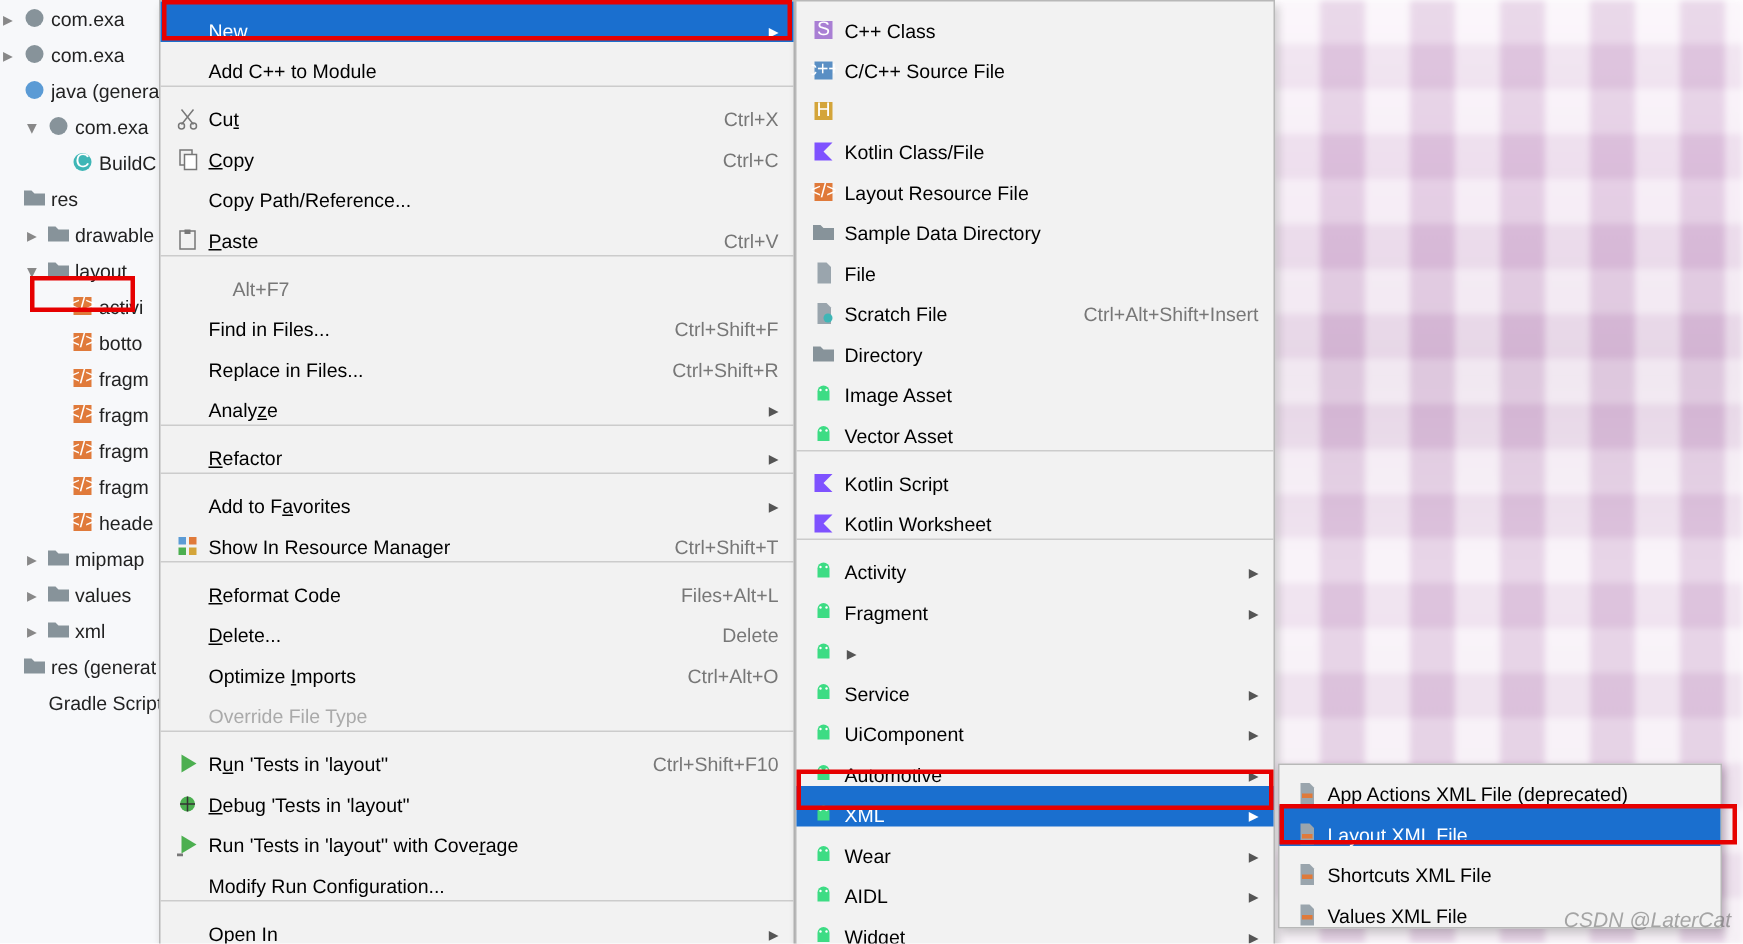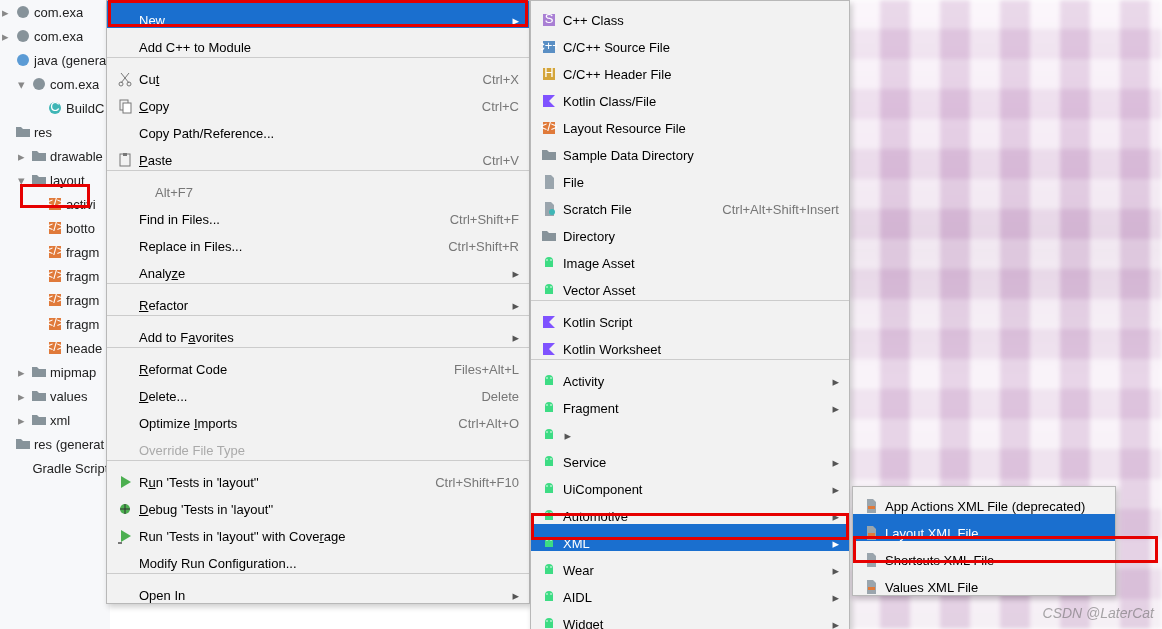--- a/index.html
+++ b/index.html
@@ -21,21 +21,21 @@
 .menu-item .mi-icon { width: 20px; display: flex; align-items: center; justify-content: center; }
 .menu-item .mi-label { flex: 1; padding-left: 4px; }
 .menu-item .mi-shortcut { color: #777; padding-left: 20px; }
 .menu-item .mi-arrow { width: 12px; text-align: right; color: #555; }
 .menu-item.selected .mi-arrow { color: #fff; }
 .menu-sep { height: 1px; background: #ccc; margin: 2px 0; }
 .menu-item u { text-decoration: underline; }
 
 .menu1 { left: 106px; top: 0; width: 424px; }
 .menu2 { left: 530px; top: 0; width: 320px; }
-.menu3 { left: 852px; top: 486px; width: 264px; }
+.menu3 { left: 852px; top: 509px; width: 296px; }
 
 
 .menu1-hl { position: absolute; left: 108px; top: 0; width: 420px; height: 27px; border: 3px solid #e60000; pointer-events: none; }
 .layout-hl { position: absolute; left: 20px; top: 184px; width: 70px; height: 24px; border: 3px solid #e60000; pointer-events: none; }
 .xml-hl { position: absolute; left: 531px; top: 513px; width: 318px; height: 27px; border: 3px solid #e60000; pointer-events: none; }
 .layoutxml-hl { position: absolute; left: 853px; top: 536px; width: 305px; height: 27px; border: 3px solid #e60000; pointer-events: none; }
 
 
 .bg-blur { position: absolute; left: 850px; top: 0; width: 312px; height: 629px; background: linear-gradient(180deg, #f5e9f5 0%, #e8d0e8 20%, #d8bfd8 40%, #f0e0f0 60%, #e5d5e5 100%); filter: blur(2px); }
 .bg-blur::before { content: ''; position: absolute; inset: 0; background:
@@ -318,20 +318,32 @@
 
       <span class="mi-arrow">▸</span>
     </div>
     <div class="menu-sep"></div>
     <div class="menu-item">
       <span class="mi-icon"></span>
       <span class="mi-label">Add to F<u>a</u>vorites</span>
 
       <span class="mi-arrow">▸</span>
     </div>
+    <div class="menu-item">
+      <span class="mi-icon">
+        <svg viewBox="0 0 16 16">
+          <rect x="2" y="2" width="5" height="5" fill="#5b9bd5"></rect>
+          <rect x="9" y="2" width="5" height="5" fill="#e07a3a"></rect>
+          <rect x="2" y="9" width="5" height="5" fill="#4caf50"></rect>
+          <rect x="9" y="9" width="5" height="5" fill="#d4a53a"></rect>
+        </svg>
+      </span>
+      <span class="mi-label">Show In Resource Manager</span>
+      <span class="mi-shortcut">Ctrl+Shift+T</span>
+      </div>
     <div class="menu-sep"></div>
     <div class="menu-item">
       <span class="mi-icon"></span>
       <span class="mi-label"><u>R</u>eformat Code</span>
       <span class="mi-shortcut">Files+Alt+L</span>
       </div>
     <div class="menu-item">
       <span class="mi-icon"></span>
       <span class="mi-label"><u>D</u>elete...</span>
       <span class="mi-shortcut">Delete</span>
@@ -412,21 +424,20 @@
       <span class="mi-label">C/C++ Source File</span>
 
       </div>
     <div class="menu-item">
       <span class="mi-icon">
         <svg viewBox="0 0 16 16">
           <rect x="2" y="2" width="12" height="12" fill="#d4a53a"></rect>
           <text x="8" y="11" font-size="7" text-anchor="middle" fill="#fff">H</text>
         </svg>
       </span>
-      <span class="mi-label">C/C++ Header File</span>
 
       </div>
     <div class="menu-item">
       <span class="mi-icon">
         <svg viewBox="0 0 16 16">
           <path fill="#7f52ff" d="M2 2h12L8 8l6 6H2z"></path>
         </svg>
       </span>
       <span class="mi-label">Kotlin Class/File</span>
 

